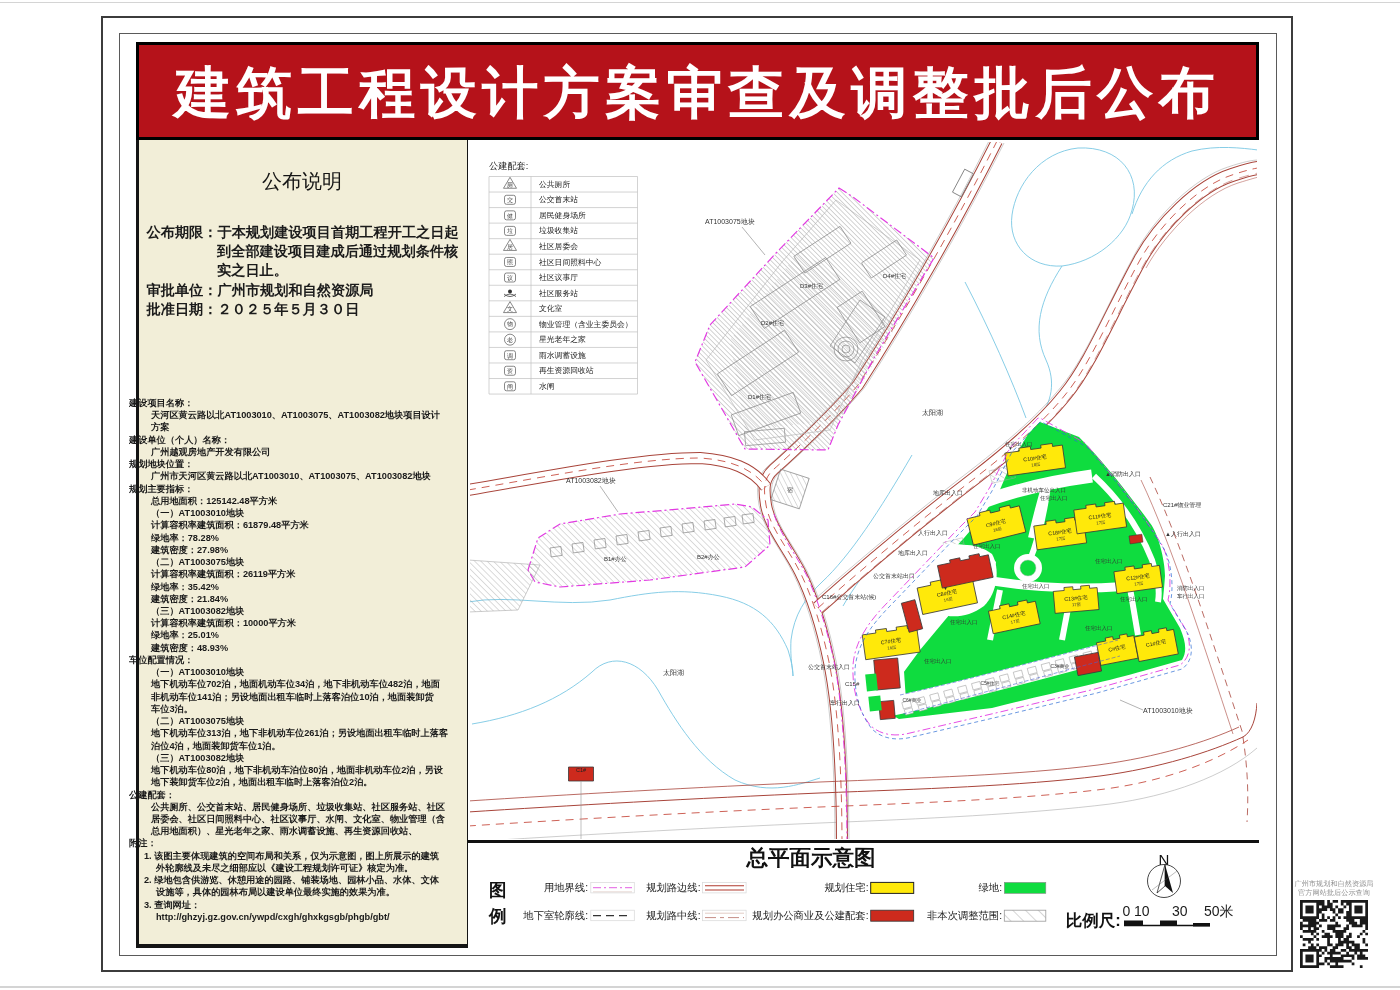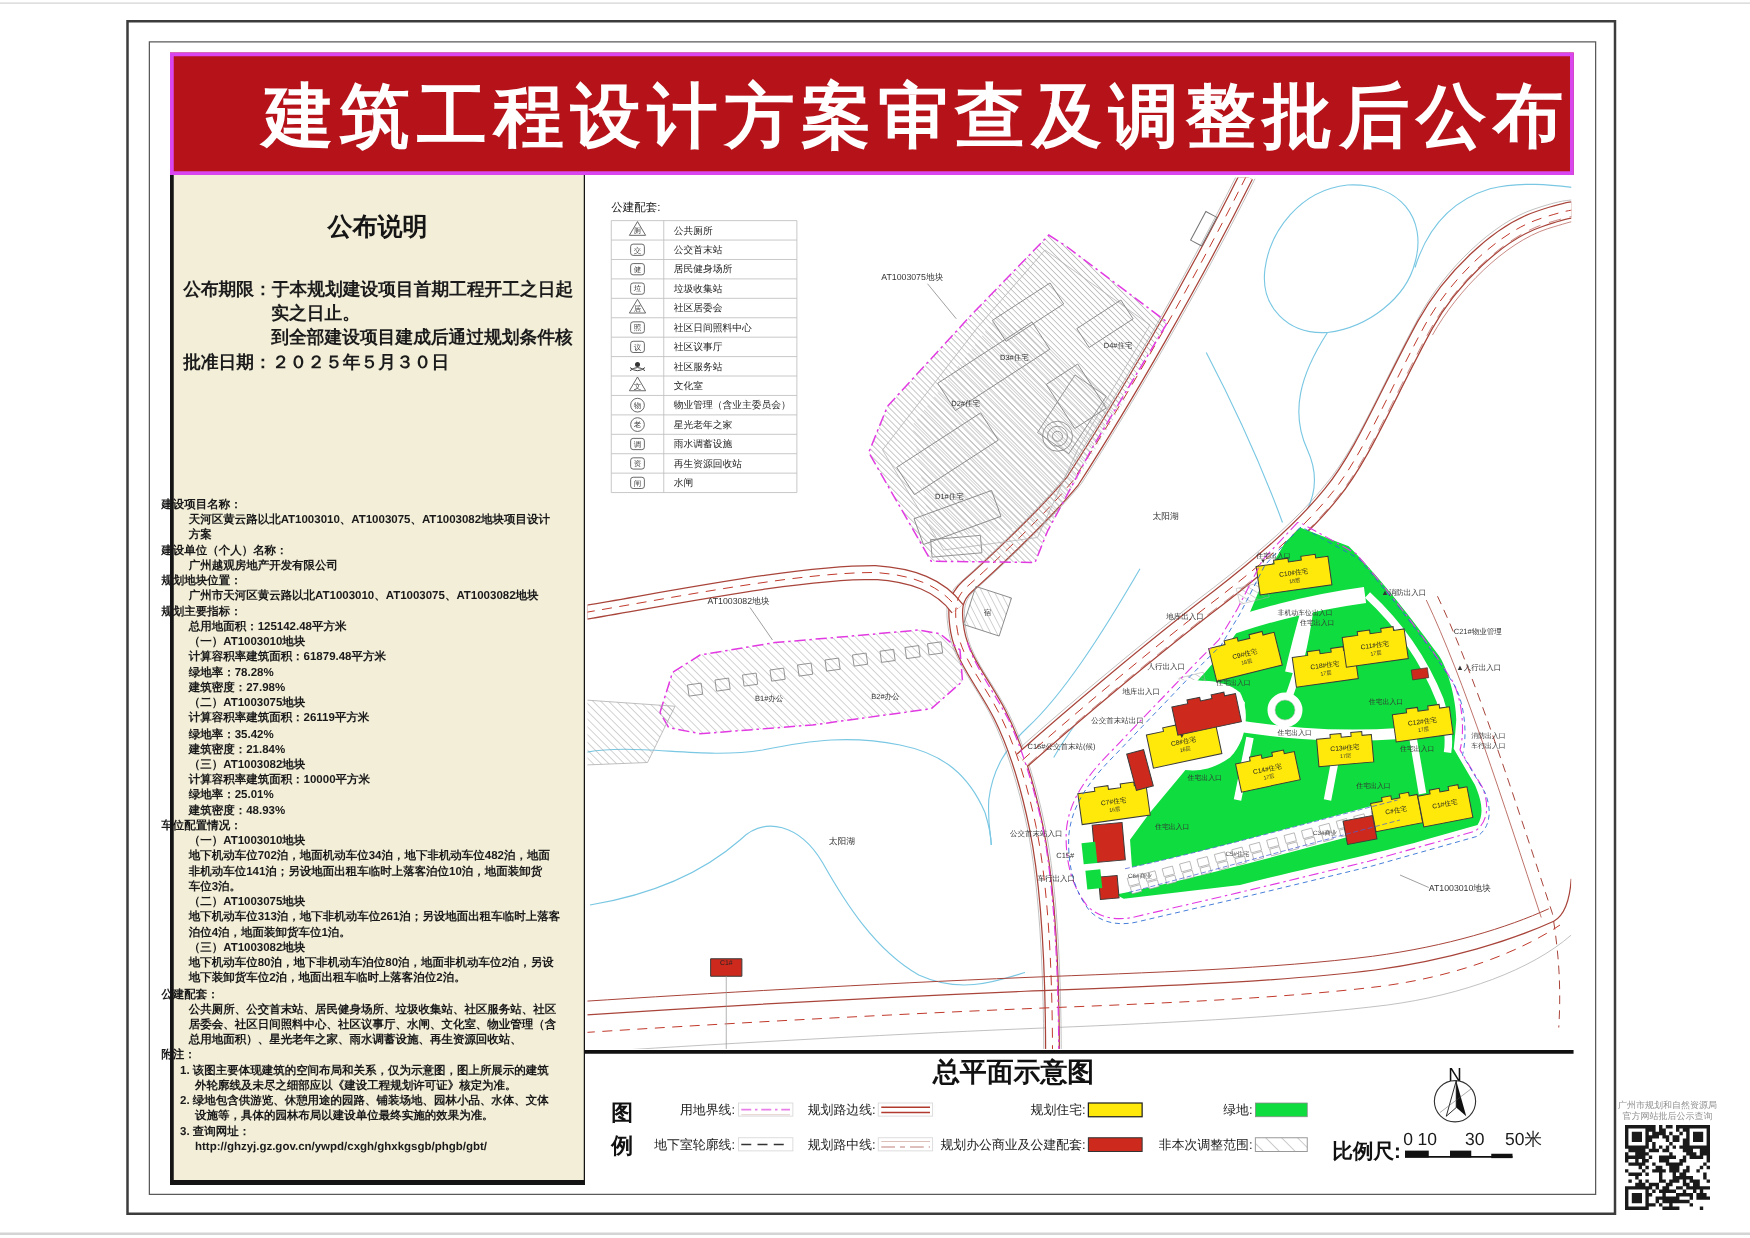--- a/index.html
+++ b/index.html
@@ -1,41 +1,42 @@
 <!DOCTYPE html>
 <html><head><meta charset="utf-8"><style>
 html,body{margin:0;padding:0;width:1400px;height:990px;background:#fff;overflow:hidden;}
 *{box-sizing:border-box;font-family:"Liberation Sans",sans-serif;}
 .abs{position:absolute;}
 #outerframe{left:101px;top:16px;width:1192px;height:956px;border:2px solid #3c3c3c;}
 #innerframe{left:119px;top:33px;width:1158px;height:923px;border:1.5px solid #5a5a5a;}
-#banner{left:136px;top:42px;width:1123px;height:98px;background:#b5121a;border:3px solid #d946ef;color:#fff;
-  font-weight:bold;font-size:56px;text-align:right;line-height:96px;letter-spacing:5.5px;}
+#banner{left:136px;top:42px;width:1123px;height:98px;background:#b5121a;border:3px solid #000000;color:#fff;
+  font-weight:bold;font-size:56px;text-align:center;line-height:96px;letter-spacing:5.5px;}
 #leftpanel{left:136px;top:140px;width:332px;height:808px;background:#f2eed8;border-left:3px solid #141414;border-bottom:4px solid #141414;border-right:1px solid #141414;}
 .edgeline{background:#d4d4d4;}
-#pubtitle{left:262px;top:168px;width:200px;font-size:20px;font-weight:bold;color:#151515;}
+#pubtitle{left:262px;top:168px;width:200px;font-size:20px;font-weight:normal;color:#151515;}
 #pubblock{left:146.5px;top:223px;width:322px;font-size:14.2px;font-weight:bold;color:#1b1b1b;line-height:19.2px;}
 #pubblock .ind{padding-left:70.5px;}
 #lowblock{left:129px;top:397px;width:326px;font-size:9.2px;font-weight:600;color:#1a1a1a;line-height:12.24px;white-space:nowrap;overflow:hidden;}
 #lowblock .c{padding-left:22px;}
 #lowblock .n{padding-left:15px;}
 #lowblock .m{padding-left:27px;}
 #qrcap{left:1288px;top:880px;width:92px;font-size:7.2px;color:#909090;text-align:center;line-height:8.8px;white-space:nowrap;}
 </style></head><body>
 <div class="abs edgeline" style="left:0;top:2px;width:1400px;height:1px;"></div>
 <div class="abs edgeline" style="left:0;top:986px;width:1400px;height:1.5px;"></div>
 <div class="abs" id="outerframe"></div>
 <div class="abs" id="innerframe"></div>
 <div class="abs" id="banner">建筑工程设计方案审查及调整批后公布</div>
 <div class="abs" id="leftpanel"></div>
 <div class="abs" id="pubtitle">公布说明</div>
 <div class="abs" id="pubblock">
 <div>公布期限：于本规划建设项目首期工程开工之日起</div>
+<div class="ind">到全部建设项目建成后通过规划条件核</div>
 <div class="ind">实之日止。</div>
-<div class="ind">到全部建设项目建成后通过规划条件核</div>
+<div>审批单位：广州市规划和自然资源局</div>
 <div>批准日期：２０２５年５月３０日</div>
 </div>
 <div class="abs" id="lowblock">
 <div>建设项目名称：</div>
 <div class="c">天河区黄云路以北AT1003010、AT1003075、AT1003082地块项目设计</div>
 <div class="c">方案</div>
 <div>建设单位（个人）名称：</div>
 <div class="c">广州越观房地产开发有限公司</div>
 <div>规划地块位置：</div>
 <div class="c">广州市天河区黄云路以北AT1003010、AT1003075、AT1003082地块</div>

